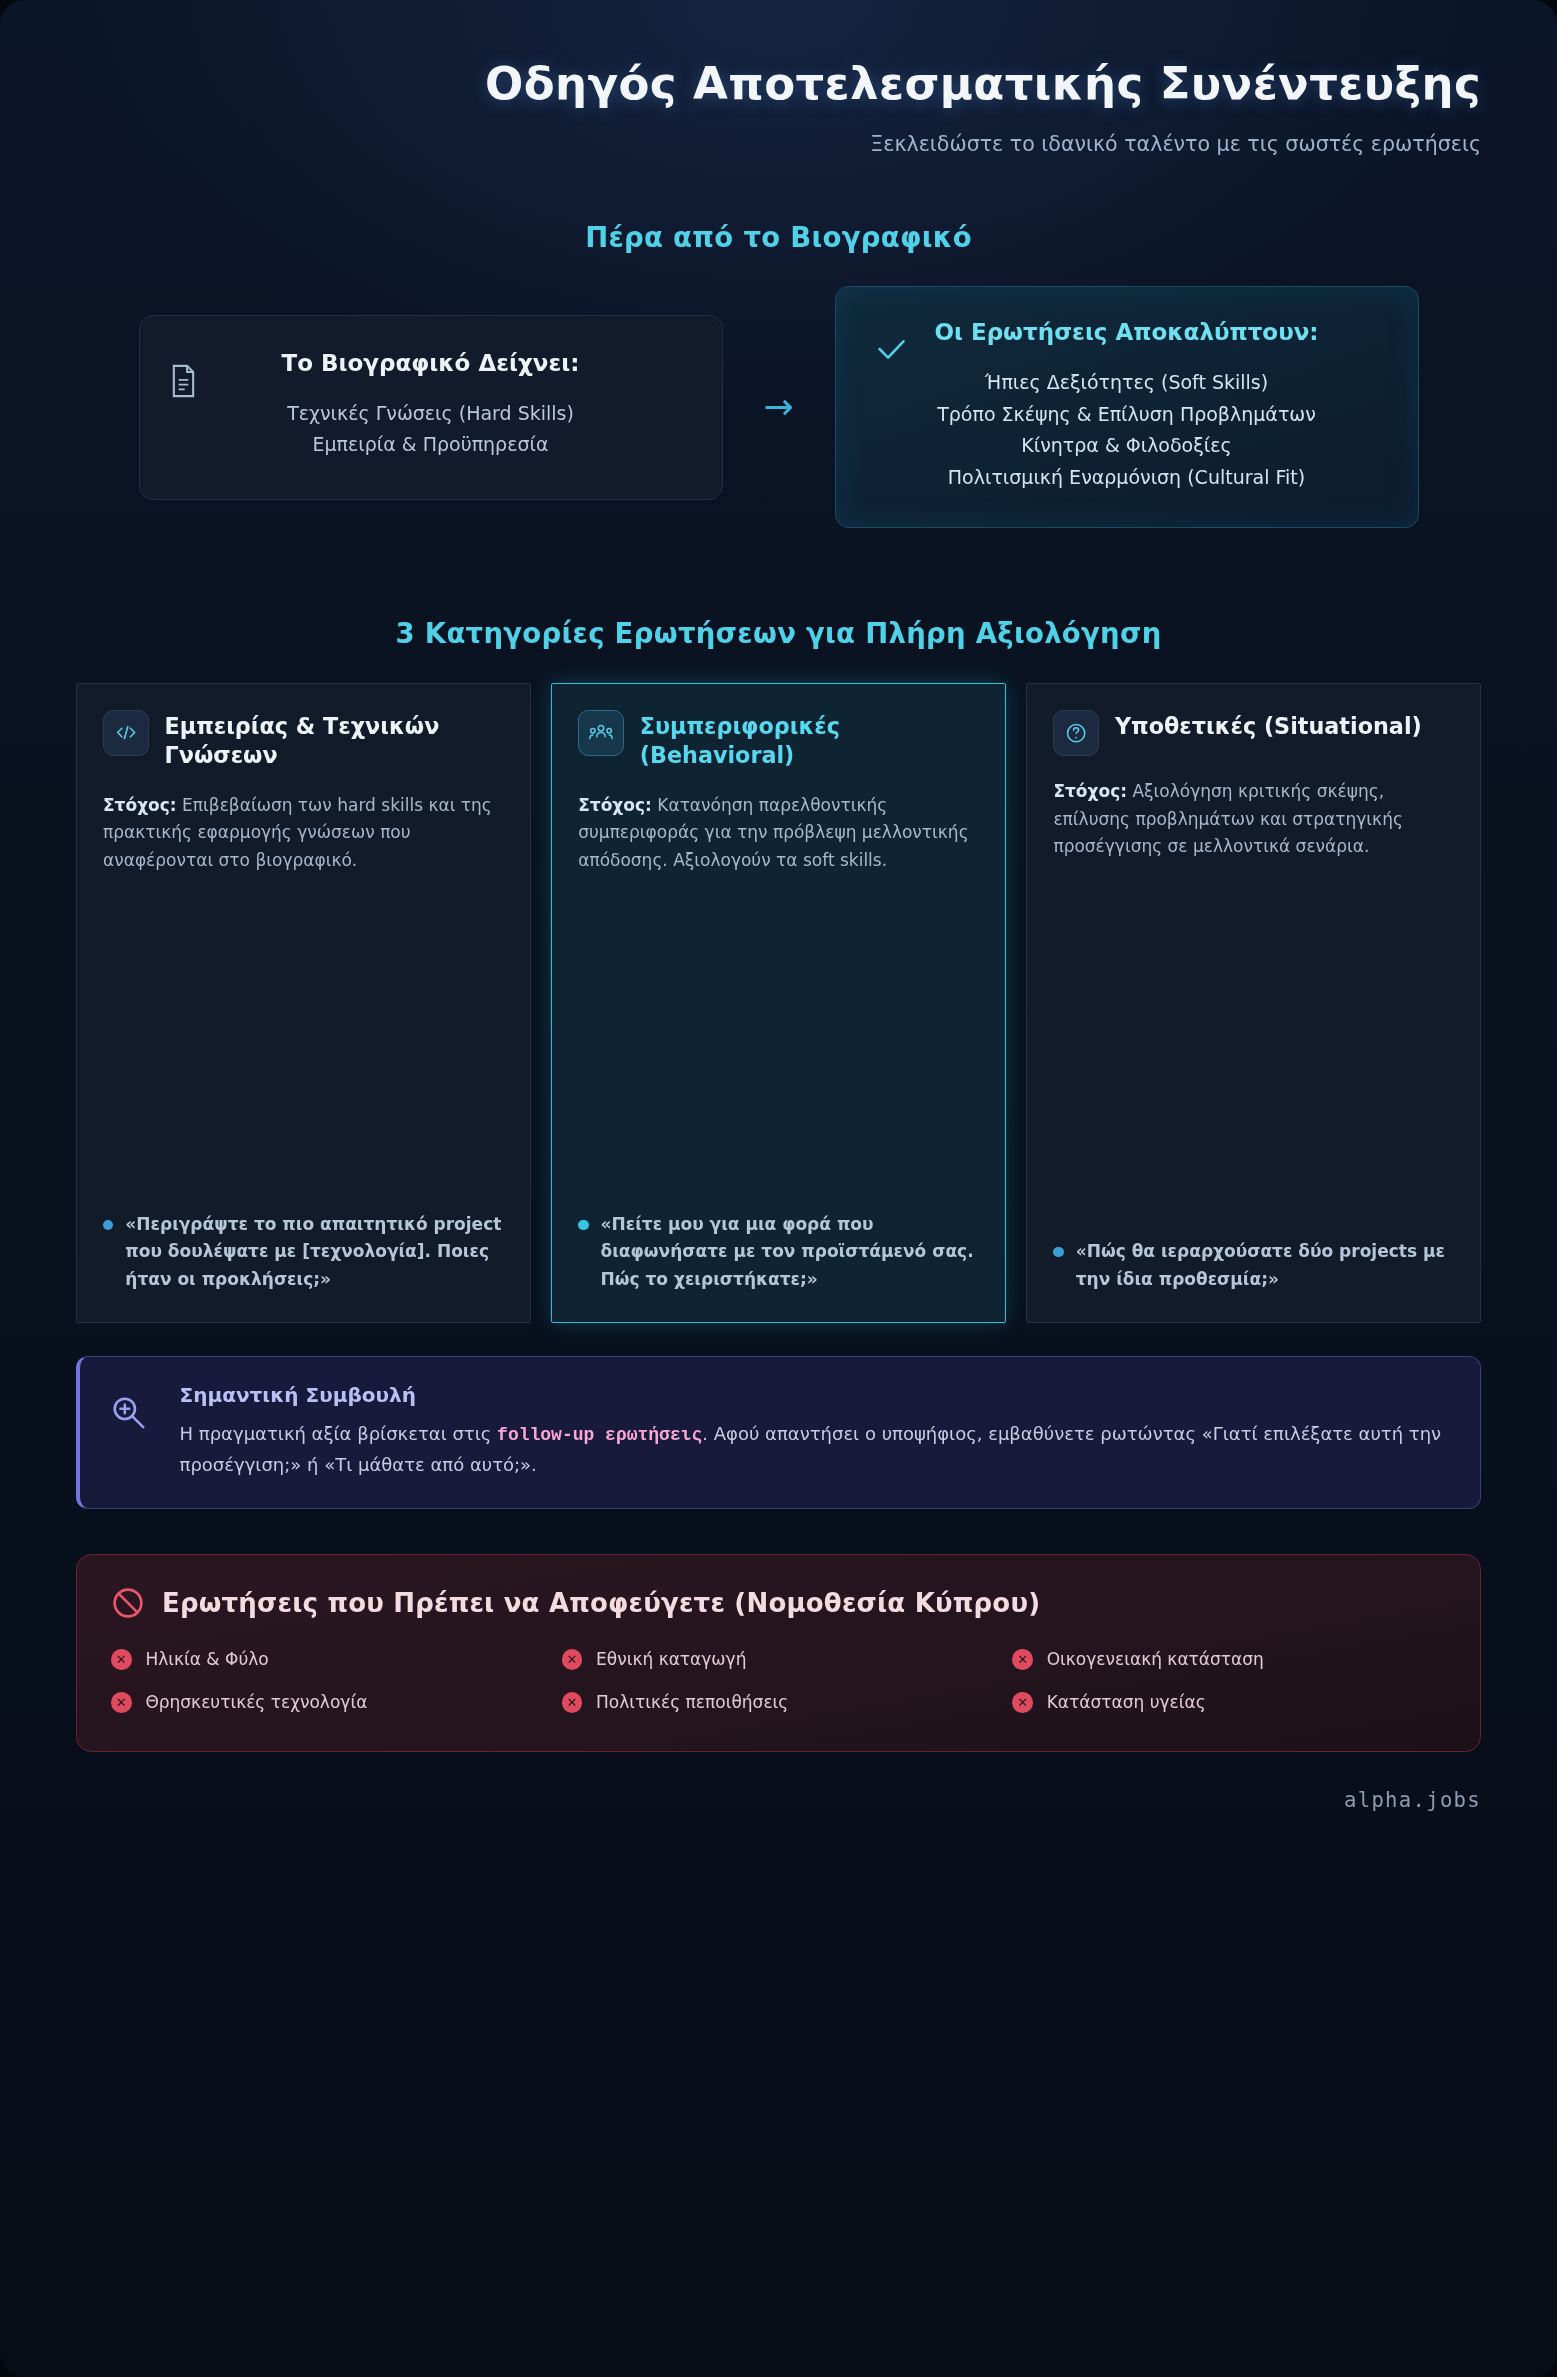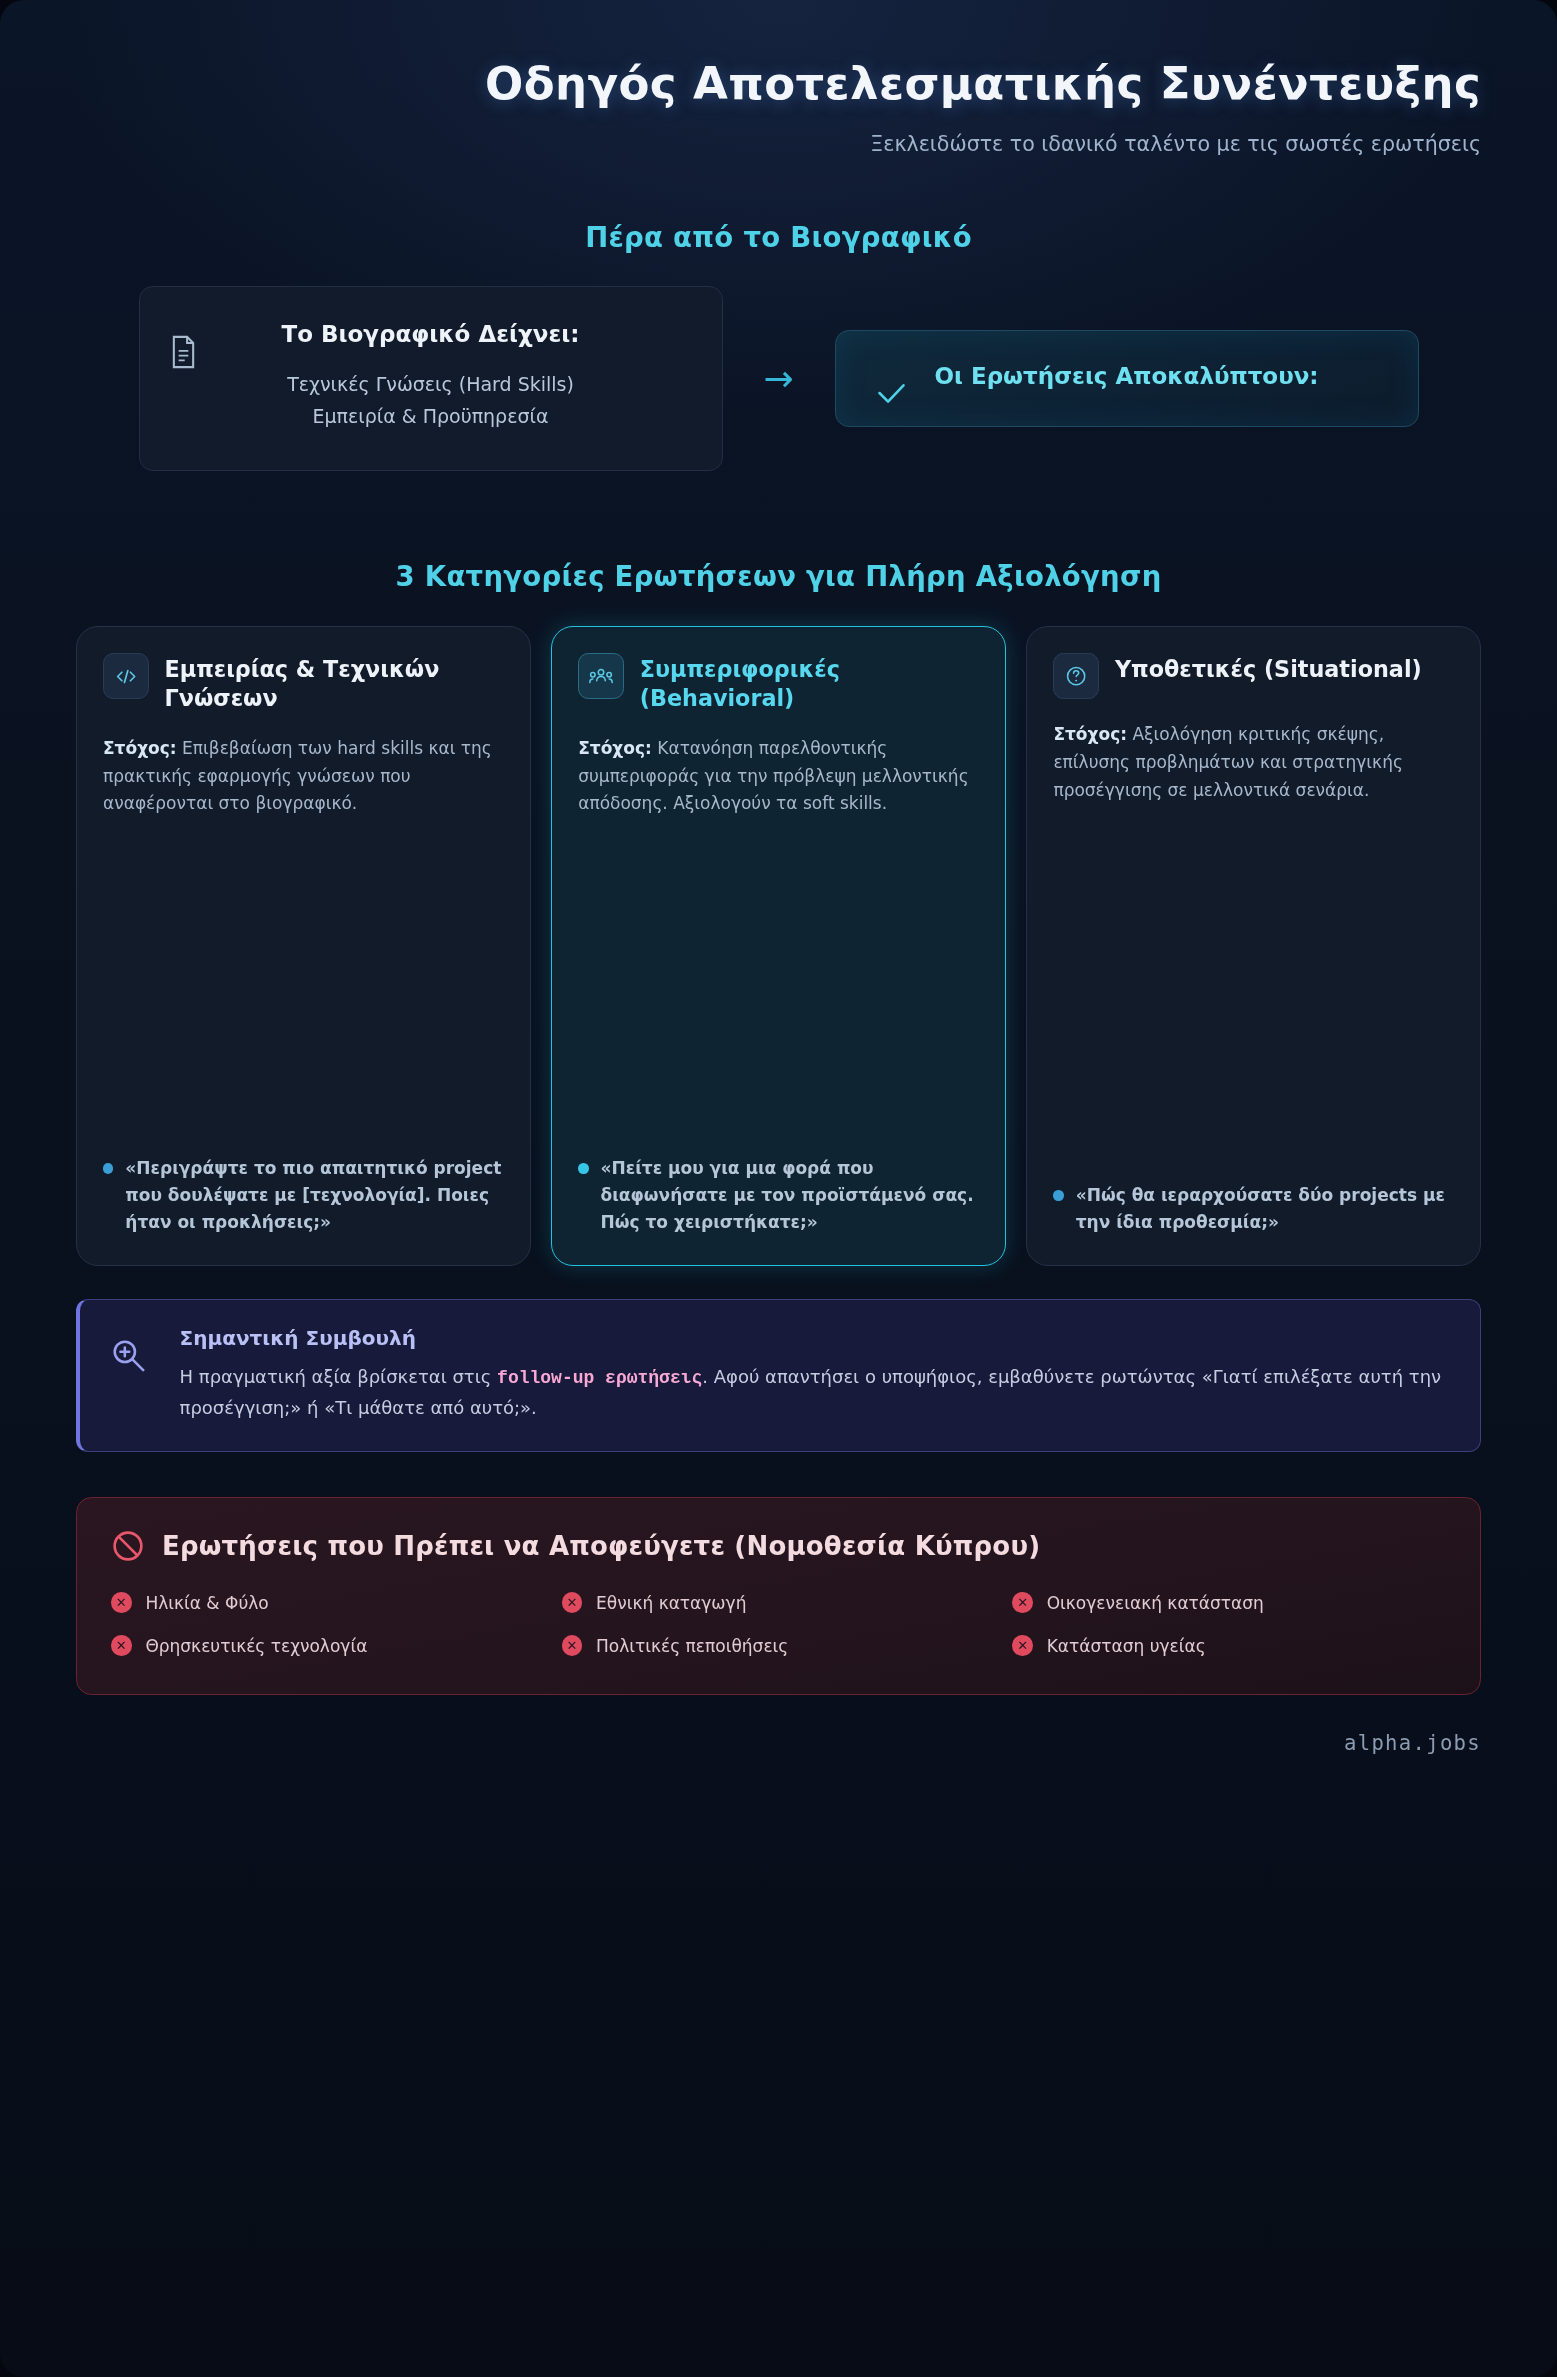--- a/index.html
+++ b/index.html
@@ -114,21 +114,21 @@
   .cat-row {
     margin-top: 34px;
     display: flex;
     gap: 20.6px;
     align-items: stretch;
   }
   .cat-card {
     flex: 1;
     background: #121b2a;
     border: 0.9px solid #243147;
-    border-radius: 22px;
+    border-radius: 2px;
     padding: 26px 26px 29px;
     position: relative;
     min-height: 640px;
     display: flex;
     flex-direction: column;
   }
   .cat-card.highlight {
     background: #0f2433;
     border: 1.7px solid #23c2e0;
     box-shadow: 0 0 22.3px rgba(35,194,224,0.22);
@@ -295,20 +295,26 @@
 
     <div class="arrow">→</div>
 
     <div class="card-reveal">
       <span class="check">
         <svg width="31" height="24" viewBox="0 0 36 28" fill="none" stroke="#4fd2e8" stroke-width="3" stroke-linecap="round" stroke-linejoin="round">
           <path d="M4 14l10 10L32 5"></path>
         </svg>
       </span>
       <div class="card-title">Οι Ερωτήσεις Αποκαλύπτουν:</div>
+      <div class="card-lines">
+        <div>Ήπιες Δεξιότητες (Soft Skills)</div>
+        <div>Τρόπο Σκέψης &amp; Επίλυση Προβλημάτων</div>
+        <div>Κίνητρα &amp; Φιλοδοξίες</div>
+        <div>Πολιτισμική Εναρμόνιση (Cultural Fit)</div>
+      </div>
     </div>
   </div>
 
   <div class="section-title st-2">3 Κατηγορίες Ερωτήσεων για Πλήρη Αξιολόγηση</div>
 
   <div class="cat-row">
 
     <div class="cat-card">
       <div class="cat-head">
         <div class="cat-icon">

